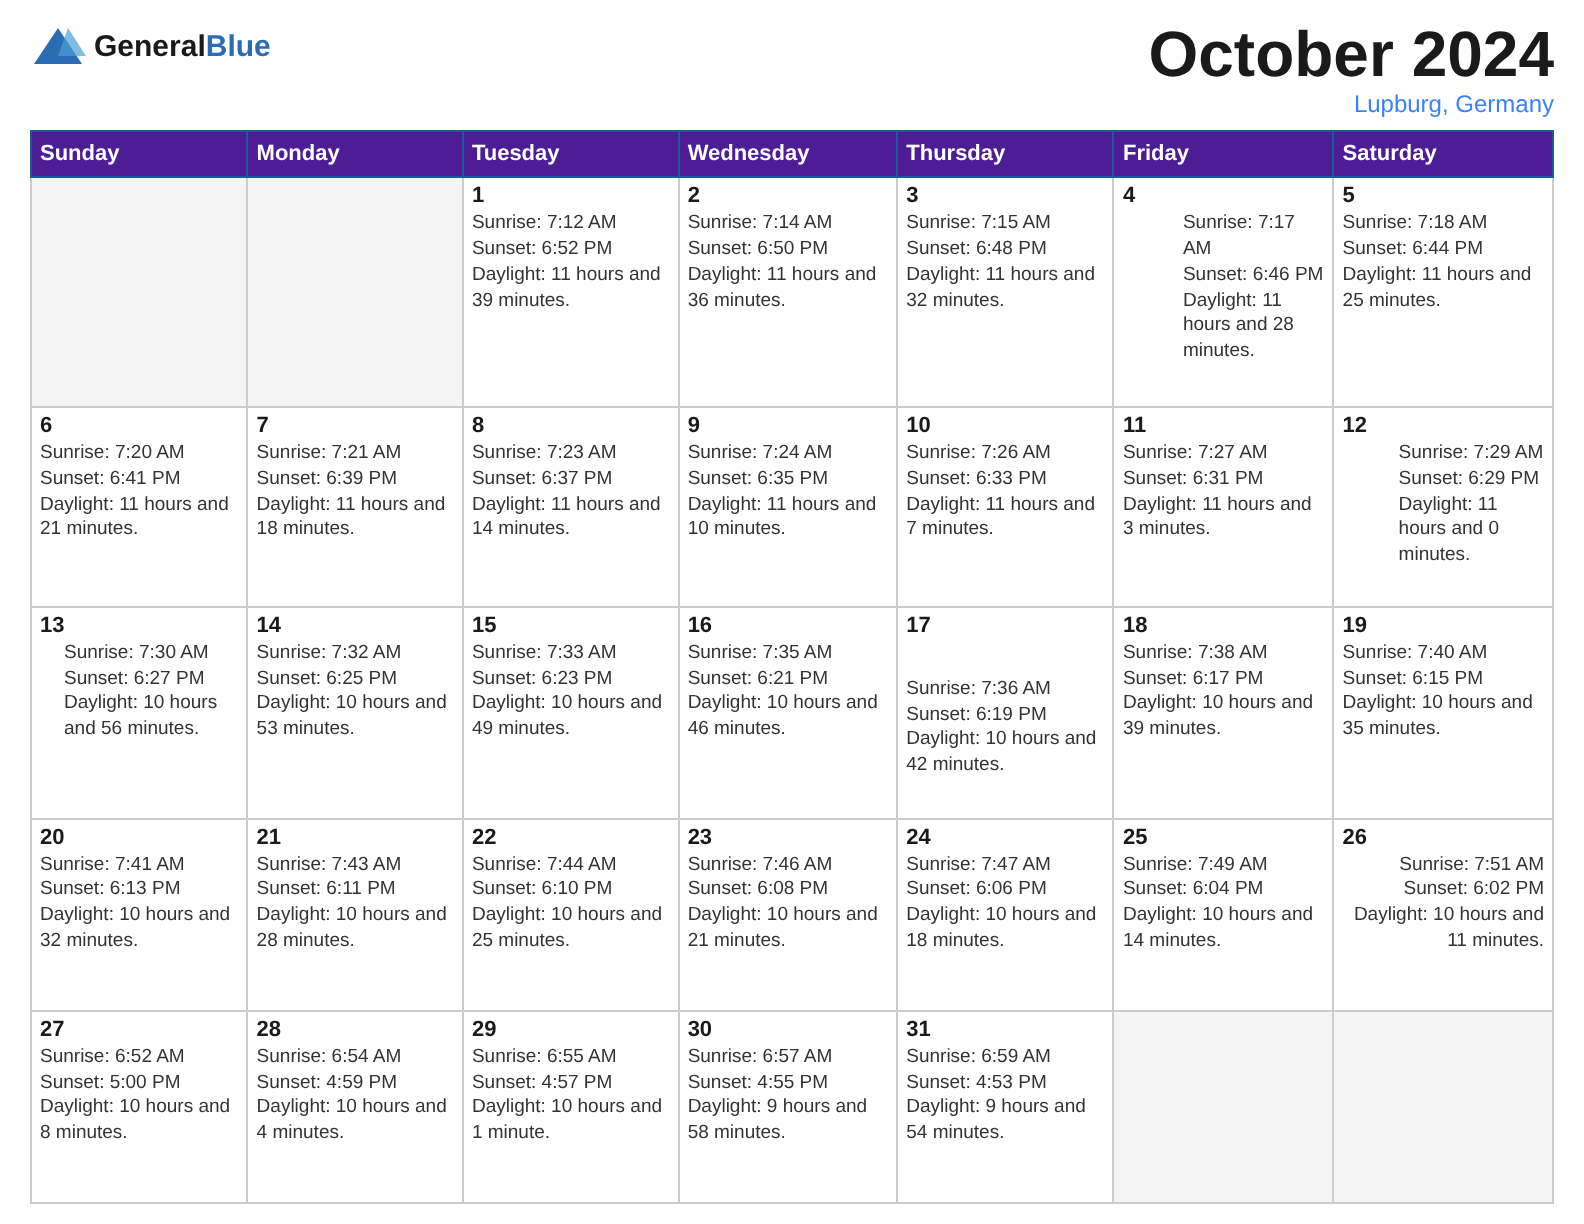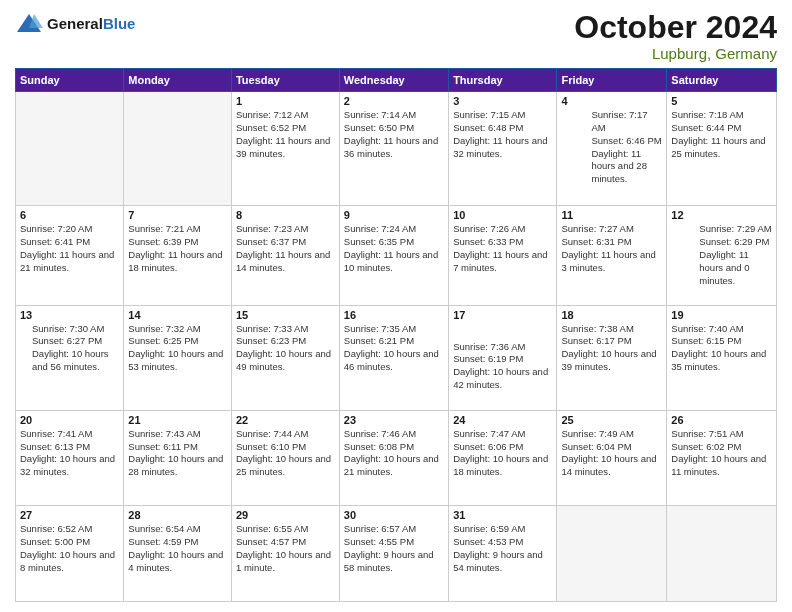--- a/index.html
+++ b/index.html
@@ -35,22 +35,22 @@
     .title-block {
       text-align: right;
     }
     .month-title {
       font-size: 32px;
       font-weight: bold;
       color: #1a1a1a;
       line-height: 1.1;
     }
     .location {
-      font-size: 15px;
-      color: #4d7c0f;
+      font-size: 12px;
+      color: #3b82f6;
     }
     .calendar {
       flex: 1;
       border-collapse: collapse;
       width: 100%;
       font-size: 10px;
     }
     .calendar th {
       background: #4c1d95;
       color: #fff;
@@ -278,21 +278,21 @@
 Daylight: 10 hours and 18 minutes.</div>
           </td>
           <td>
             <span class="day-num">25</span>
             <div class="day-info" style="white-space: pre-line;">Sunrise: 7:49 AM
 Sunset: 6:04 PM
 Daylight: 10 hours and 14 minutes.</div>
           </td>
           <td>
             <span class="day-num">26</span>
-            <div class="day-info" style="white-space: pre-line;">Sunrise: 7:51 AM
+            <div class="day-info" style="white-space: pre-line; text-align: right;">Sunrise: 7:51 AM
 Sunset: 6:02 PM
 Daylight: 10 hours and 11 minutes.</div>
           </td>
         </tr>
         <tr>
           <td>
             <span class="day-num">27</span>
             <div class="day-info" style="white-space: pre-line;">Sunrise: 6:52 AM
 Sunset: 5:00 PM
 Daylight: 10 hours and 8 minutes.</div>

